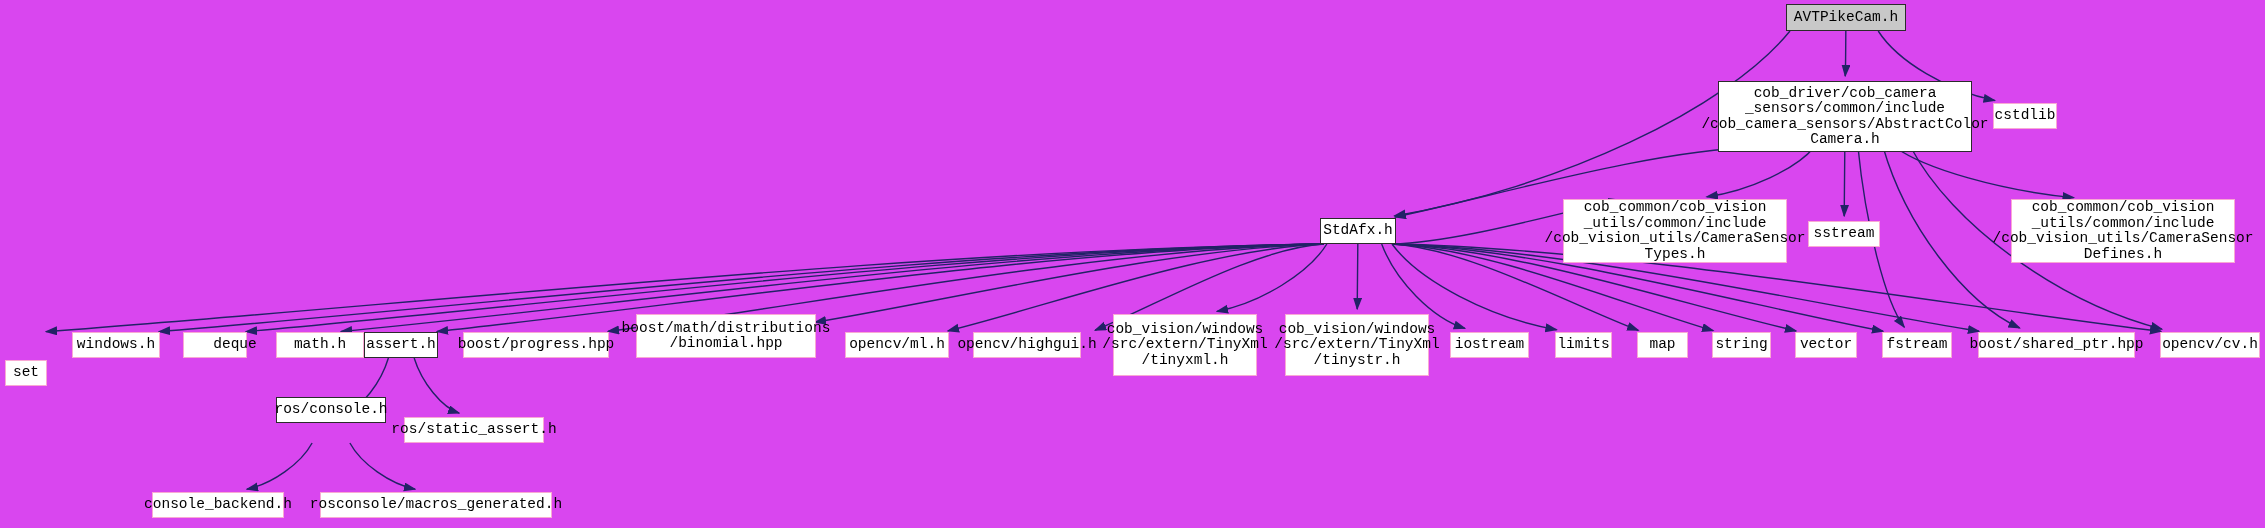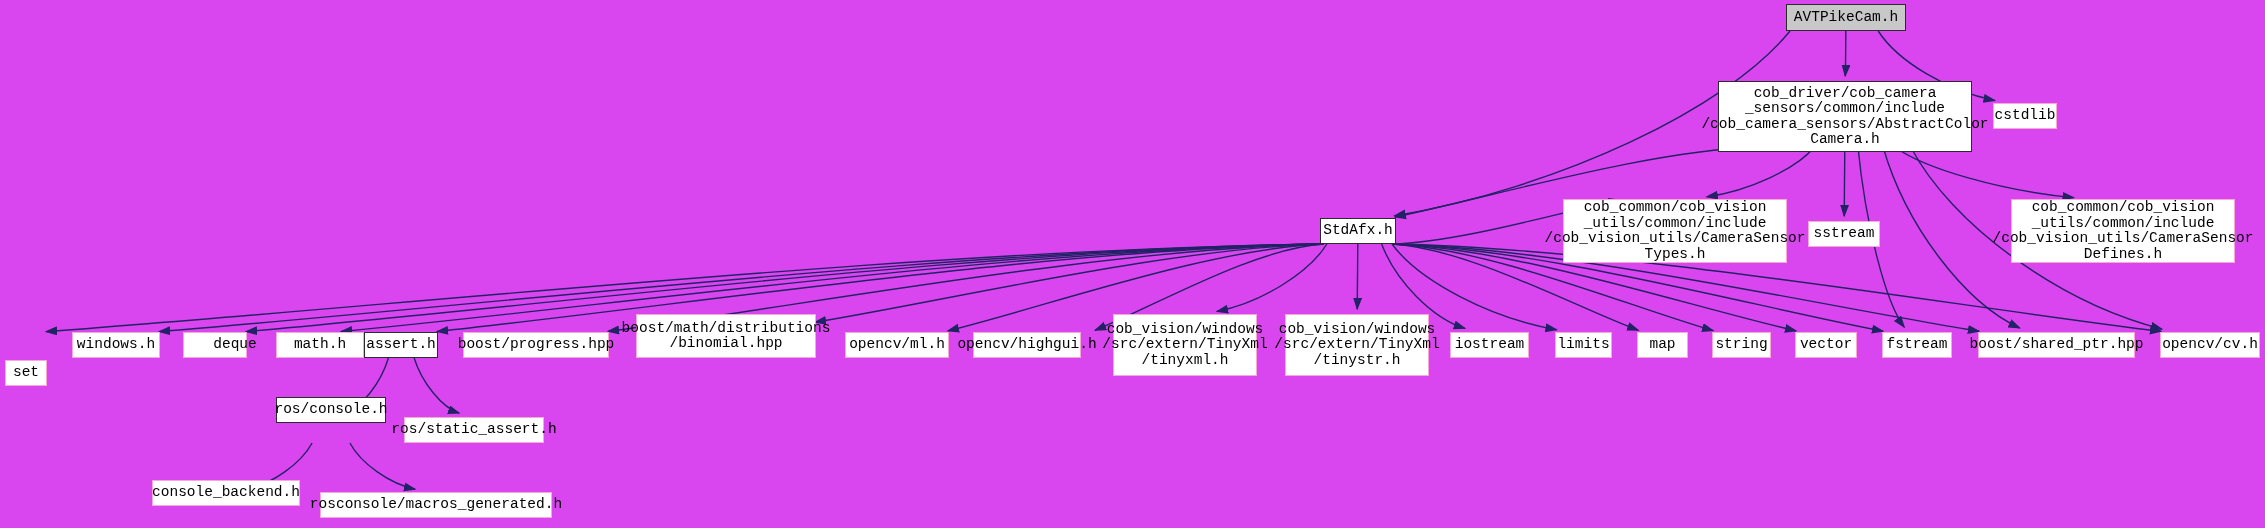--- a/index.html
+++ b/index.html
@@ -130,16 +130,16 @@
       <div class="node" style="left: 1450px; top: 332px; width: 79px; height: 26px;">iostream</div>
       <div class="node" style="left: 1555px; top: 332px; width: 57px; height: 26px;">limits</div>
       <div class="node" style="left: 1637px; top: 332px; width: 51px; height: 26px;">map</div>
       <div class="node" style="left: 1712px; top: 332px; width: 59px; height: 26px;">string</div>
       <div class="node" style="left: 1795px; top: 332px; width: 62px; height: 26px;">vector</div>
       <div class="node" style="left: 1882px; top: 332px; width: 70px; height: 26px;">fstream</div>
       <div class="node" style="left: 1978px; top: 332px; width: 157px; height: 26px;">boost/shared_ptr.hpp</div>
       <div class="node" style="left: 2160px; top: 332px; width: 100px; height: 26px;">opencv/cv.h</div>
       <div class="node bold" style="left: 276px; top: 397px; width: 110px; height: 26px;">ros/console.h</div>
       <div class="node" style="left: 404px; top: 417px; width: 140px; height: 26px;">ros/static_assert.h</div>
-      <div class="node" style="left: 152px; top: 480px; width: 148px; height: 26px;">console_backend.h</div>
+      <div class="node" style="left: 152px; top: 492px; width: 132px; height: 26px;">console_backend.h</div>
       <div class="node" style="left: 320px; top: 492px; width: 232px; height: 26px;">rosconsole/macros_generated.h</div>
     </div>
 </div>
 
 </body></html>

